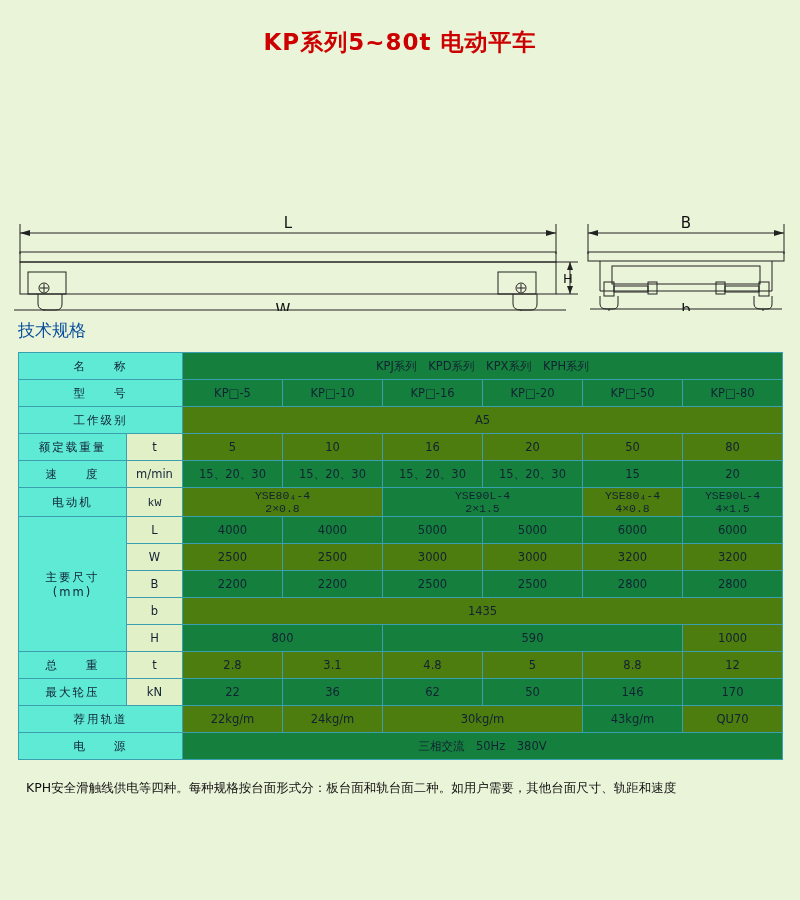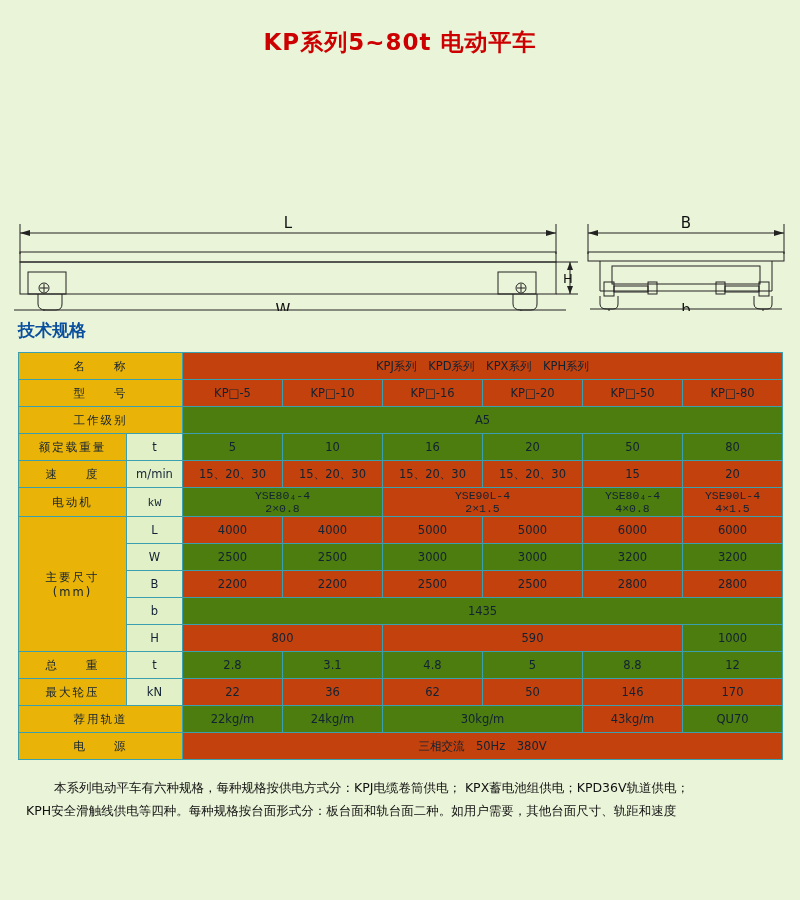--- a/index.html
+++ b/index.html
@@ -34,21 +34,21 @@
     position: relative;
     height: 235px;
     margin-top: 18px;
   }
   .drawing svg {
     display: block;
   }
   
   .section-heading {
     color: #0a4f9e;
-    font-weight: bold;
+    font-weight: normal;
     font-size: 17px;
     margin: 8px 0 10px 18px;
     font-family: "DejaVu Sans", sans-serif;
   }
   
   .tbl-wrap {
     margin: 0 18px;
   }
   table.spec {
     border-collapse: collapse;
@@ -59,29 +59,29 @@
   }
   table.spec td {
     border: 1px solid #3aa0b0;
     text-align: center;
     vertical-align: middle;
     height: 24px;
     padding: 1px 2px;
     color: #123;
   }
   .c-label {
-    background: #eab308;
+    background: #5eead4;
     font-weight: normal;
     letter-spacing: 2px;
   }
   .c-unit {
     background: #e2f0c8;
   }
   .c-val {
-    background: #c2410c;
+    background: #15803d;
   }
   .c-val-alt {
     background: #4d7c0f;
   }
   .tall {
     height: 46px;
     font-family: Liberation Mono, monospace;
   }
   .note {
     margin: 16px 26px 0 26px;
@@ -325,17 +325,16 @@
         <tr>
           <td class="c-label" colspan="2">电　　源</td>
           <td class="c-val" colspan="6">三相交流　50Hz　380V</td>
         </tr>
 
       </tbody>
     </table>
   </div>
 
   <div class="note">
-    <p class="first">本系列电动平车有六种规格，每种规格按供电方式分：KPJ电缆卷筒供电； KPX蓄电池组供电；KPD36V轨道供电；</p>
     <p>KPH安全滑触线供电等四种。每种规格按台面形式分：板台面和轨台面二种。如用户需要，其他台面尺寸、轨距和速度</p>
   </div>
 
 </div>
 
 </body></html>

